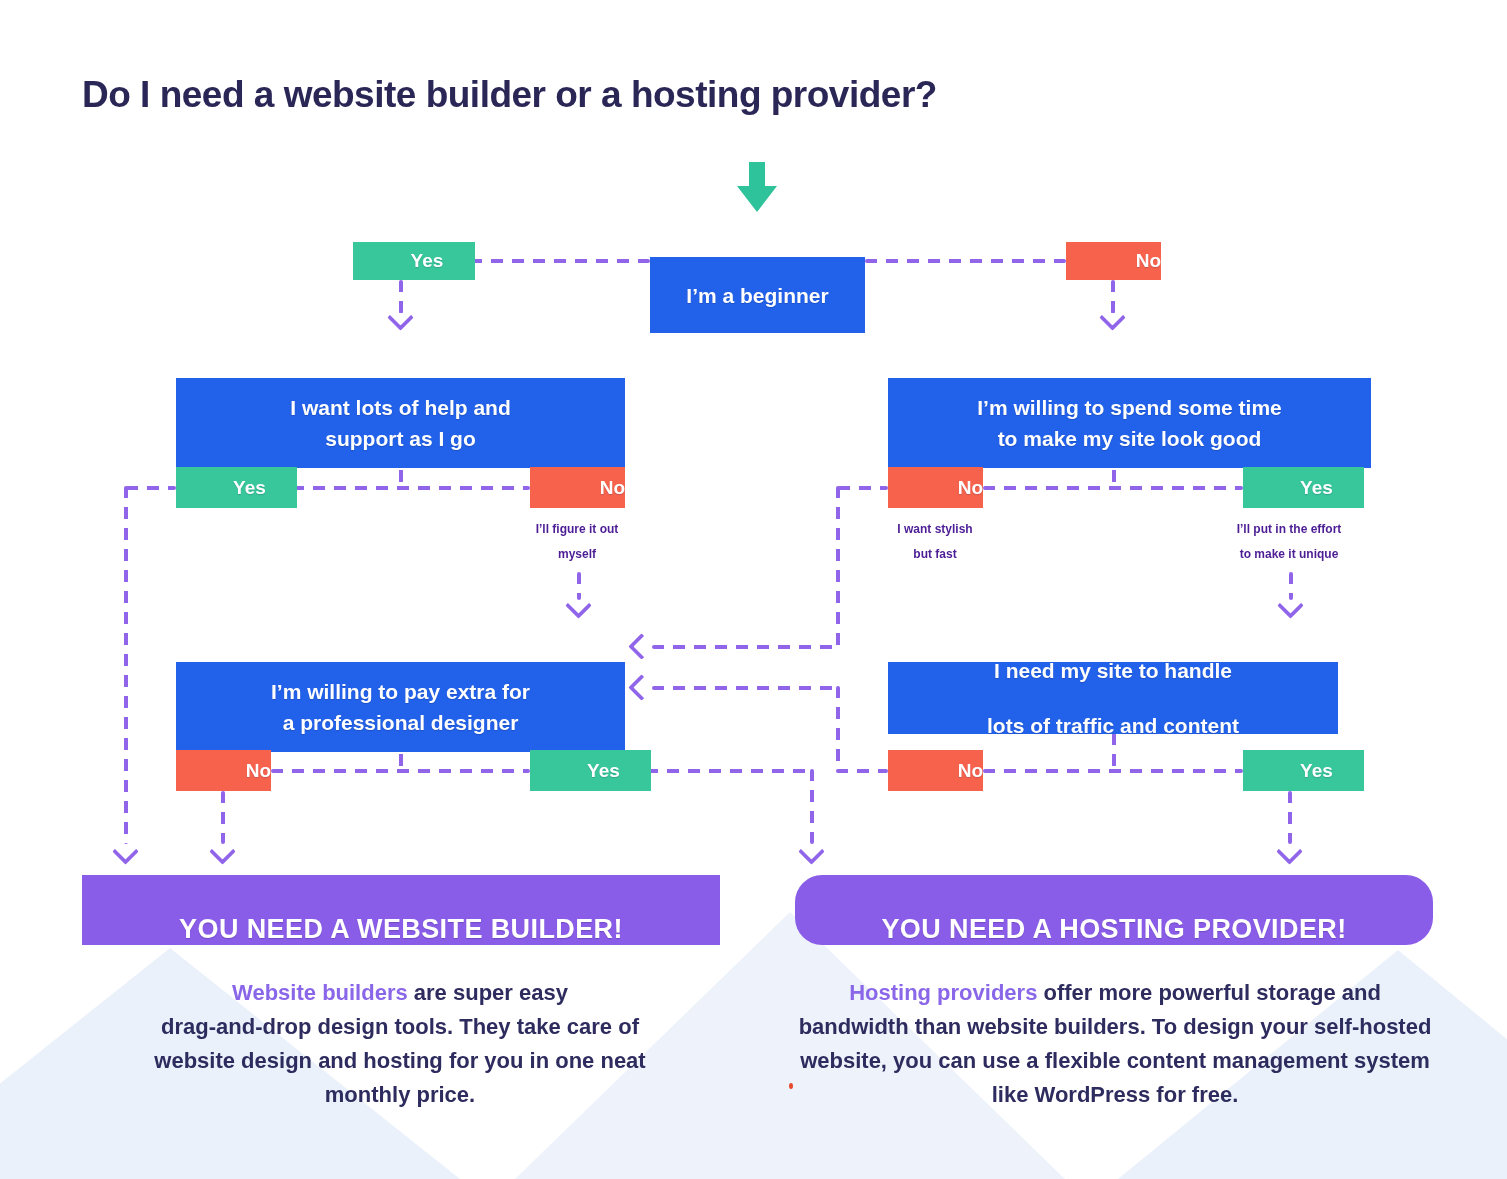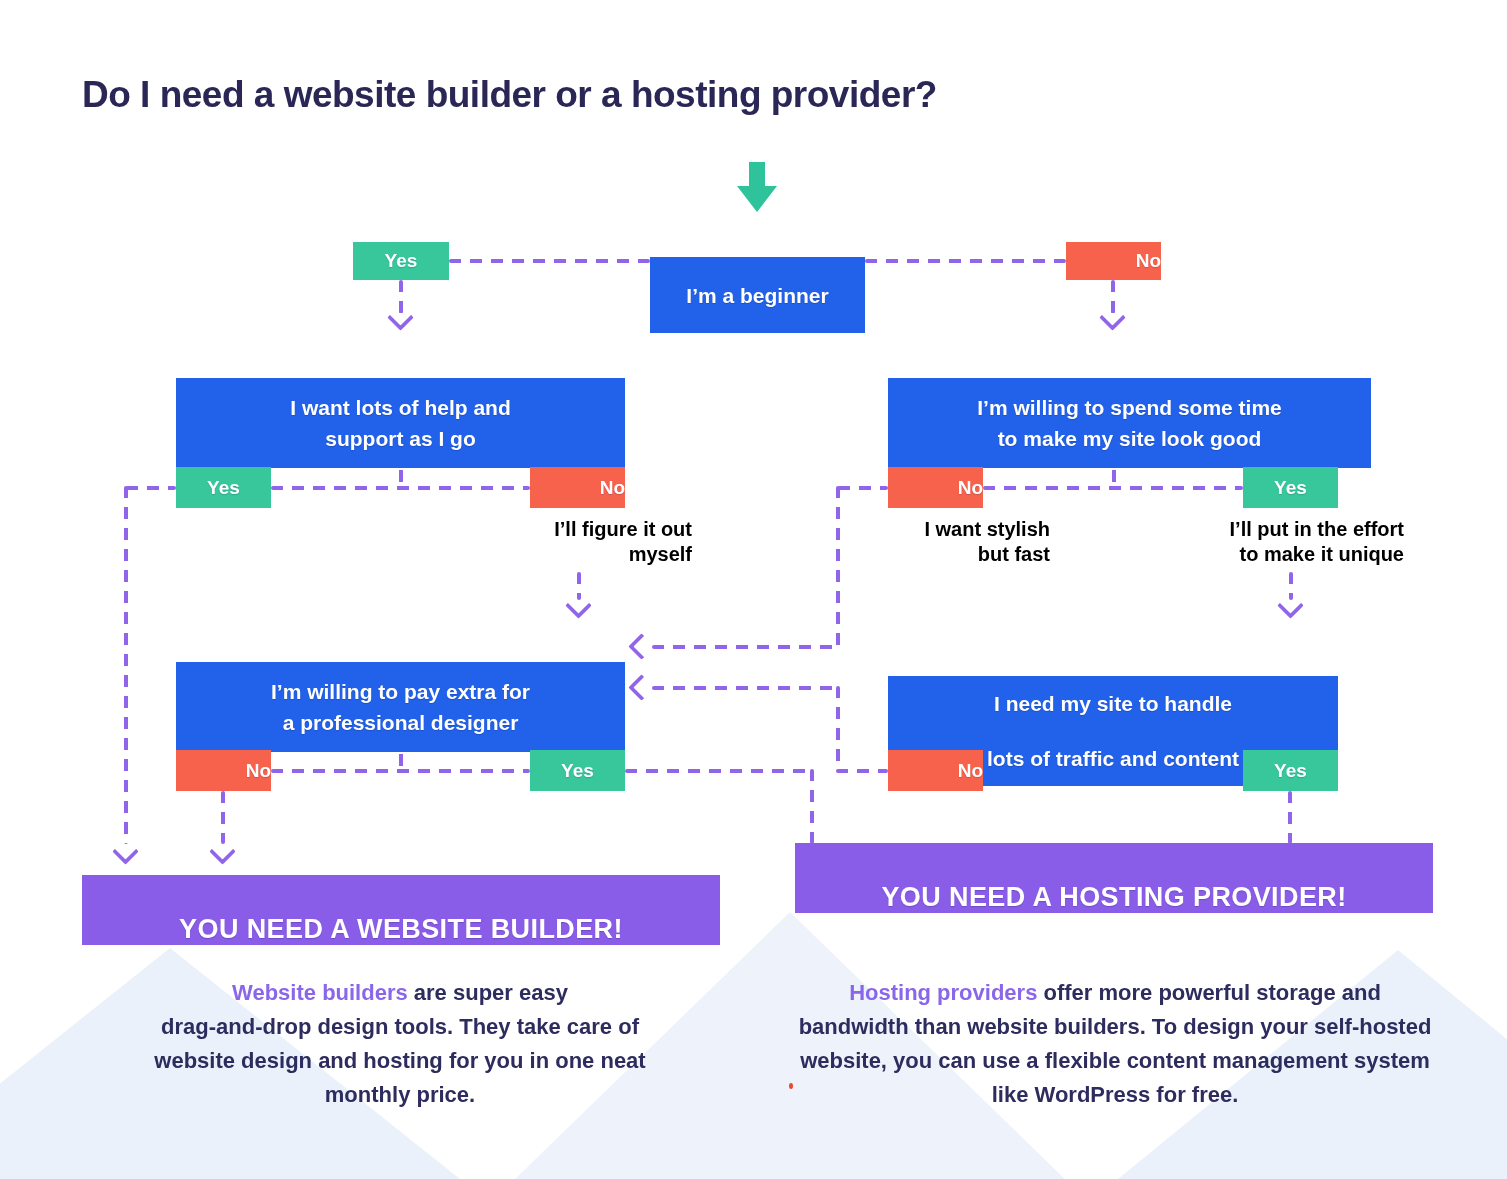--- a/index.html
+++ b/index.html
@@ -24,24 +24,24 @@
       border-right:4px solid #9165ea;border-bottom:4px solid #9165ea;border-radius:2px;}
   .chev.down{transform:rotate(45deg);}
   .chev.left{transform:rotate(135deg);}
   
   .node{position:absolute;display:flex;flex-direction:column;align-items:center;justify-content:center;
         text-align:center;z-index:2;}
   .blue{background:#2262ea;color:#ffffff;font-weight:700;font-size:21px;line-height:31px;
         text-shadow:0 1px 1px rgba(20,30,90,.25);margin-top:40px;}
   .tag{width:95px;height:41px;color:#ffffff;font-weight:700;font-size:19px;
        text-shadow:0 1px 1px rgba(20,30,90,.2);}
-  .tag-green{background:#38c79a;}
+  .tag-green{background:#38c79a;padding-left:26px;}
   .tag-red{background:#f7624c;align-items:flex-end;}
-  .caption{position:absolute;width:230px;text-align:right;color:#000000;font-weight:700;
-           font-size:20px;line-height:25px;z-index:2;}
+  .caption{position:absolute;width:230px;text-align:center;color:#4c1d95;font-weight:700;
+           font-size:12px;line-height:25px;z-index:2;}
   .banner{position:absolute;width:638px;height:70px;background:#8a5de8;color:#ffffff;
           display:flex;align-items:flex-end;justify-content:center;font-weight:800;font-size:27px;
           letter-spacing:.4px;z-index:2;text-shadow:0 1px 1px rgba(40,20,90,.25);}
   .desc{position:absolute;text-align:center;color:#2e2c5e;font-weight:700;font-size:22px;
         line-height:34px;z-index:2;}
   .desc .lead{color:#8a66e9;}
   
   .title{position:absolute;left:82px;top:74px;color:#2a2757;font-weight:800;font-size:37px;
          letter-spacing:-.5px;z-index:2;}
   .logo{position:absolute;left:1283px;top:76px;display:flex;align-items:center;gap:6px;z-index:2;}
@@ -155,42 +155,42 @@
   </div>
   <div class="caption" style="left:1174px;top:517px;">
     <div>I’ll put in the effort</div>
     <div>to make it unique</div>
   </div>
 
   <div class="node blue" style="left:176px;top:622px;width:449px;height:90px;">
     <span>I’m willing to pay extra for</span>
     <span>a professional designer</span>
   </div>
-  <div class="node blue" style="left:888px;top:636px;width:450px;height:110px;gap:24px;">
+  <div class="node blue" style="left:888px;top:622px;width:450px;height:72px;gap:24px;">
     <span>I need my site to handle</span>
     <span>lots of traffic and content</span>
   </div>
 
   <div class="node tag tag-red" style="left:176px;top:750px;">
     <span>No</span>
   </div>
   <div class="node tag tag-green" style="left:530px;top:750px;">
     <span>Yes</span>
   </div>
   <div class="node tag tag-red" style="left:888px;top:750px;">
     <span>No</span>
   </div>
   <div class="node tag tag-green" style="left:1243px;top:750px;">
     <span>Yes</span>
   </div>
 
   <div class="banner" style="left:82px;top:875px;">
     <span>YOU NEED A WEBSITE BUILDER!</span>
   </div>
-  <div class="banner" style="left:795px;top:843px;">
+  <div class="banner" style="left:795px;top:875px;border-radius:27px;">
     <span>YOU NEED A HOSTING PROVIDER!</span>
   </div>
 
   <div class="desc" style="left:785px;top:976px;width:660px;">
     <span class="lead">Hosting providers</span><span> offer more powerful storage and</span><br>
     <span>bandwidth than website builders. To design your self-hosted</span><br>
     <span>website, you can use a flexible content management system</span><br>
     <span>like WordPress for free.</span>
   </div>
   <div class="desc" style="left:130px;top:976px;width:540px;">

